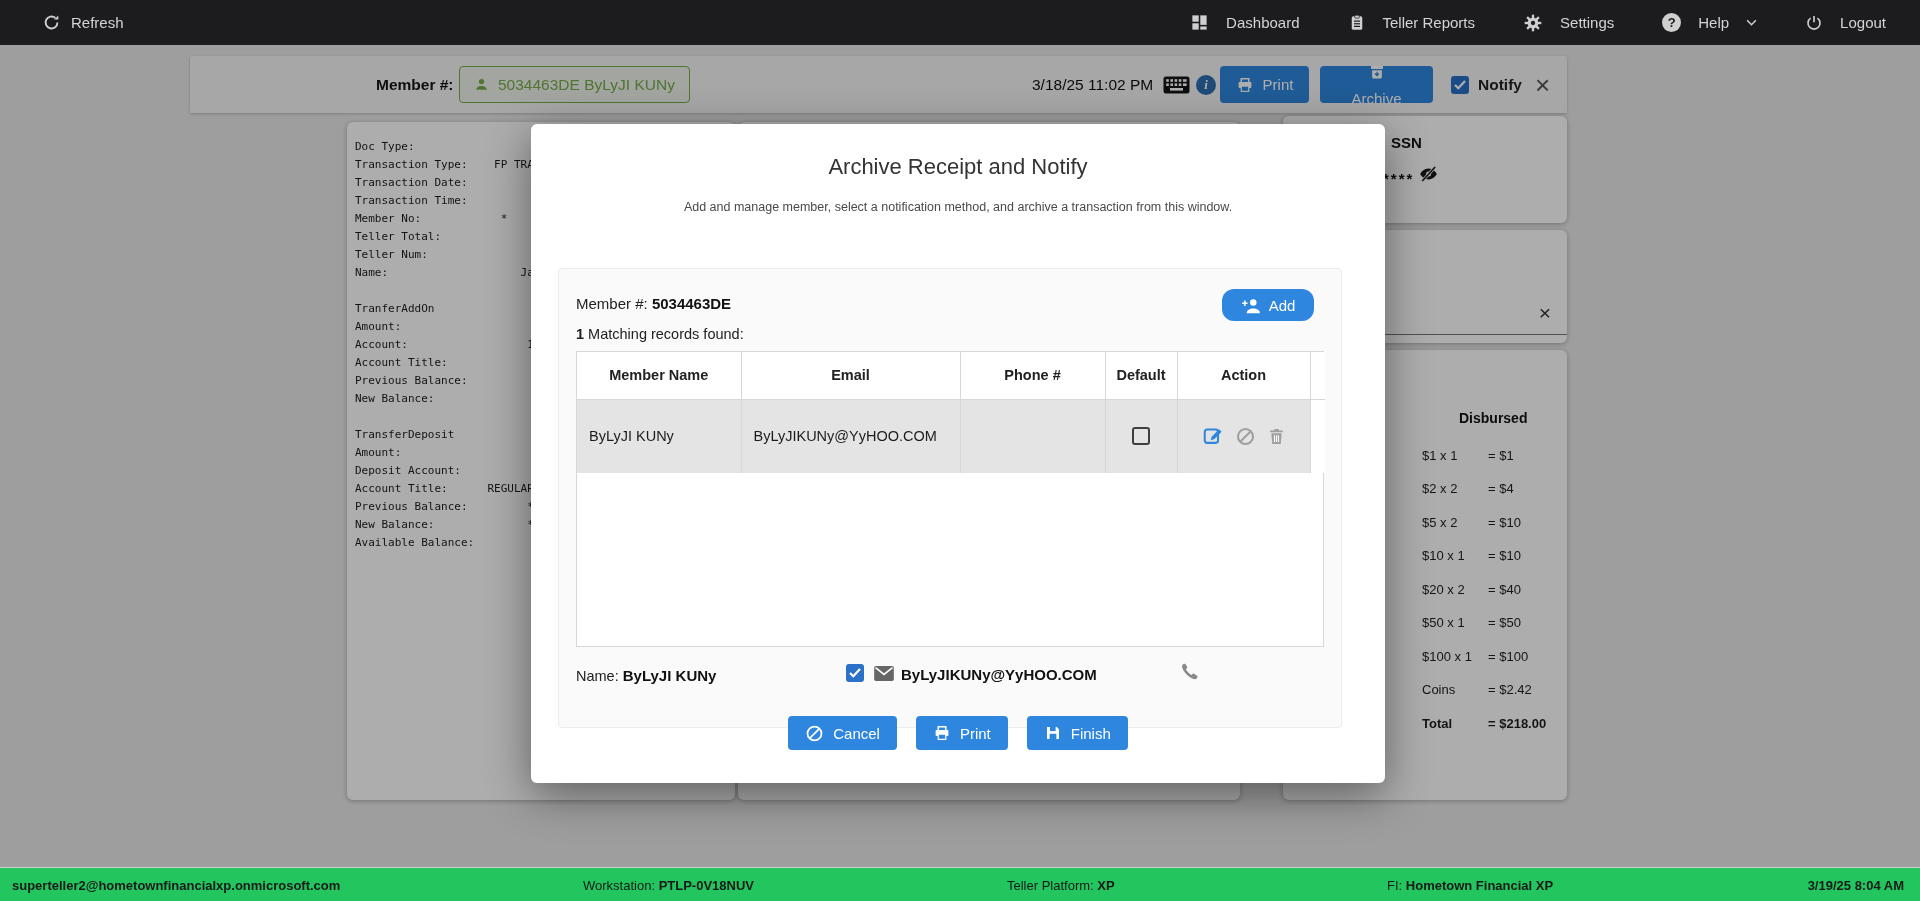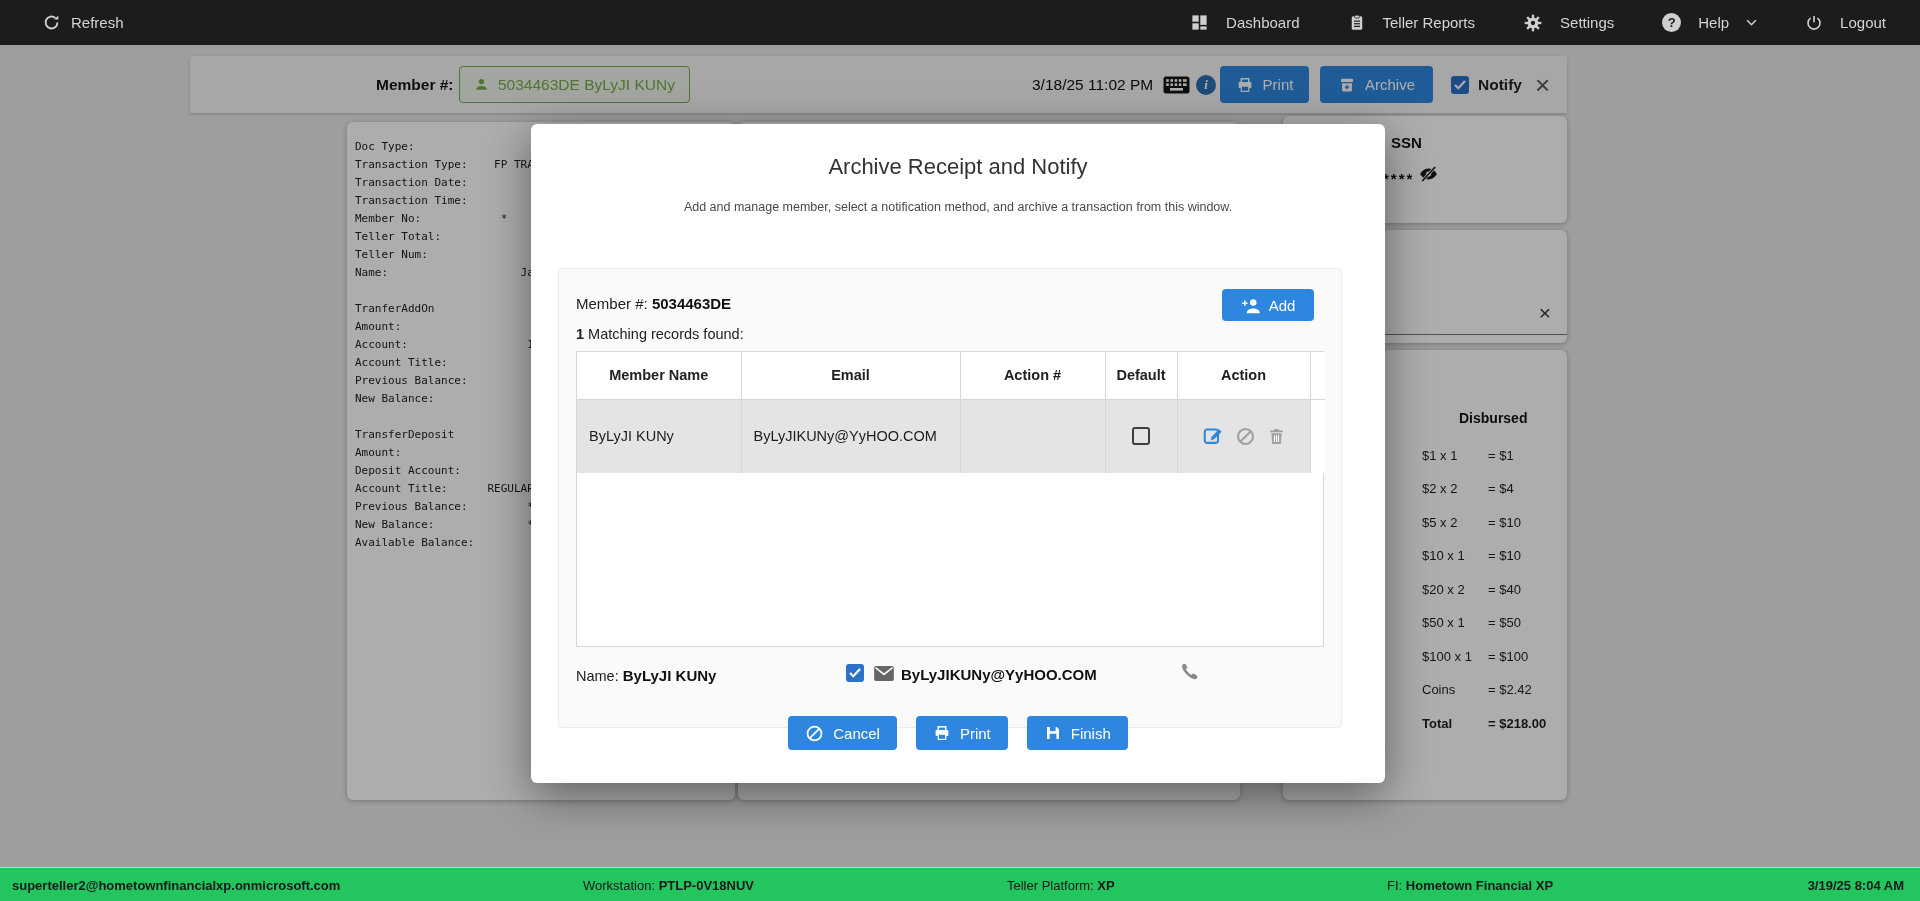--- a/index.html
+++ b/index.html
@@ -25,21 +25,21 @@
           display:flex; align-items:center; gap:9px; }
   .mb-date { position:absolute; left:842px; top:50%; transform:translateY(-50%); font-size:15.5px; color:#101010; }
   .kb-icon { position:absolute; left:973px; top:20px; }
   .info-circle { position:absolute; left:1006px; top:19px; width:20px; height:20px; border-radius:50%;
                  background:#2d6fb2; color:#fff; font-size:13px; font-weight:bold; font-style:italic;
                  font-family:"Liberation Serif", serif; display:flex; align-items:center; justify-content:center; }
   .mb-btn { position:absolute; top:10px; height:37px; background:#2e86de; border:none; border-radius:4px;
             color:#fff; font-size:15px; display:flex; align-items:center; justify-content:center; gap:9px;
             font-family:inherit; }
   .mb-print { left:1030px; width:89px; }
-  .mb-archive { left:1130px; width:113px; }
+  .mb-archive { left:1130px; width:113px;flex-direction:column; }
   .checkbox { width:18px; height:18px; border-radius:3px; display:flex; align-items:center; justify-content:center; }
   .checkbox.checked { background:#2a71c7; }
   .checkbox.unchecked { background:transparent; border:2px solid #3f3f3f; }
   .mb-notify-cb { position:absolute; left:1261px; top:20px; }
   .mb-notify-label { position:absolute; left:1288px; top:50%; transform:translateY(-50%); font-size:15.5px; color:#222; font-weight:600; }
   .mb-close { position:absolute; left:1345px; top:50%; transform:translateY(-50%); font-size:26px; color:#555; line-height:1; cursor:default; }
 
   .left-card  { left:347px; top:122px; width:388px; height:678px; }
   .mid-card   { left:738px; top:122px; width:502px; height:678px; }
   .receipt { position:absolute; left:8px; top:16px; font-family:"DejaVu Sans Mono", monospace;
@@ -64,21 +64,21 @@
   .overlay { position:absolute; left:0; top:45px; width:1920px; height:822px; background:rgba(0,0,0,.32); z-index:20; }
   .modal { position:absolute; left:531px; top:124px; width:854px; height:659px; background:#fff;
            border-radius:6px; box-shadow:0 12px 45px rgba(0,0,0,.45); z-index:30; }
   .m-title { position:absolute; top:30px; width:100%; text-align:center; font-size:22px; color:#333; font-weight:400; }
   .m-sub { position:absolute; top:76px; width:100%; text-align:center; font-size:12.5px; color:#4a4a4a; }
   .panel { position:absolute; left:27px; top:104px; width:784px; height:460px; background:#fafafa;
            border:1px solid #ececec; border-radius:4px;margin-top:40px; }
   .member-line { position:absolute; left:17px; top:26px; font-size:15px; color:#222; }
   .member-line b { color:#111; }
   .add-btn { position:absolute; left:663px; top:20px; width:92px; height:32px; background:#2e86de; border:none;
-             border-radius:4px; color:#fff; font-size:15px; display:flex; align-items:center; justify-content:center;
+             border-radius:12px; color:#fff; font-size:15px; display:flex; align-items:center; justify-content:center;
              gap:8px; font-family:inherit; }
   .records-line { position:absolute; left:17px; top:57px; font-size:14.5px; color:#222; }
   .tbl-wrap { position:absolute; left:17px; top:82px; width:748px; height:296px; border:1px solid #d7d7d7; background:#fff; }
   table { width:100%; border-collapse:collapse; font-size:14.5px; table-layout:fixed; }
   th { height:47px; border-right:1px solid #d7d7d7; border-bottom:1px solid #d7d7d7; font-weight:bold; color:#222; }
   th.filler, td.filler { border-right:none; background:#fff; }
   td { height:74px; background:#e4e4e4; border-right:1px solid #d7d7d7; color:#1c1c1c; }
   td.c-name { padding-left:12px; }
   td.c-email { padding-left:12px; }
   td.c-default { text-align:center; }
@@ -330,21 +330,21 @@
               <col style="width:219px">
               <col style="width:145px">
               <col style="width:72px">
               <col style="width:133px">
               <col style="width:15px">
             </colgroup>
           <thead>
             <tr>
               <th>Member Name</th>
               <th>Email</th>
-              <th>Action #</th>
+              <th>Phone #</th>
               <th>Default</th>
               <th>Action</th>
               <th class="filler"></th>
             </tr>
           </thead>
           <tbody>
             <tr>
               <td class="c-name">ByLyJI KUNy</td>
               <td class="c-email">ByLyJIKUNy@YyHOO.COM</td>
               <td class="c-phone"></td>

